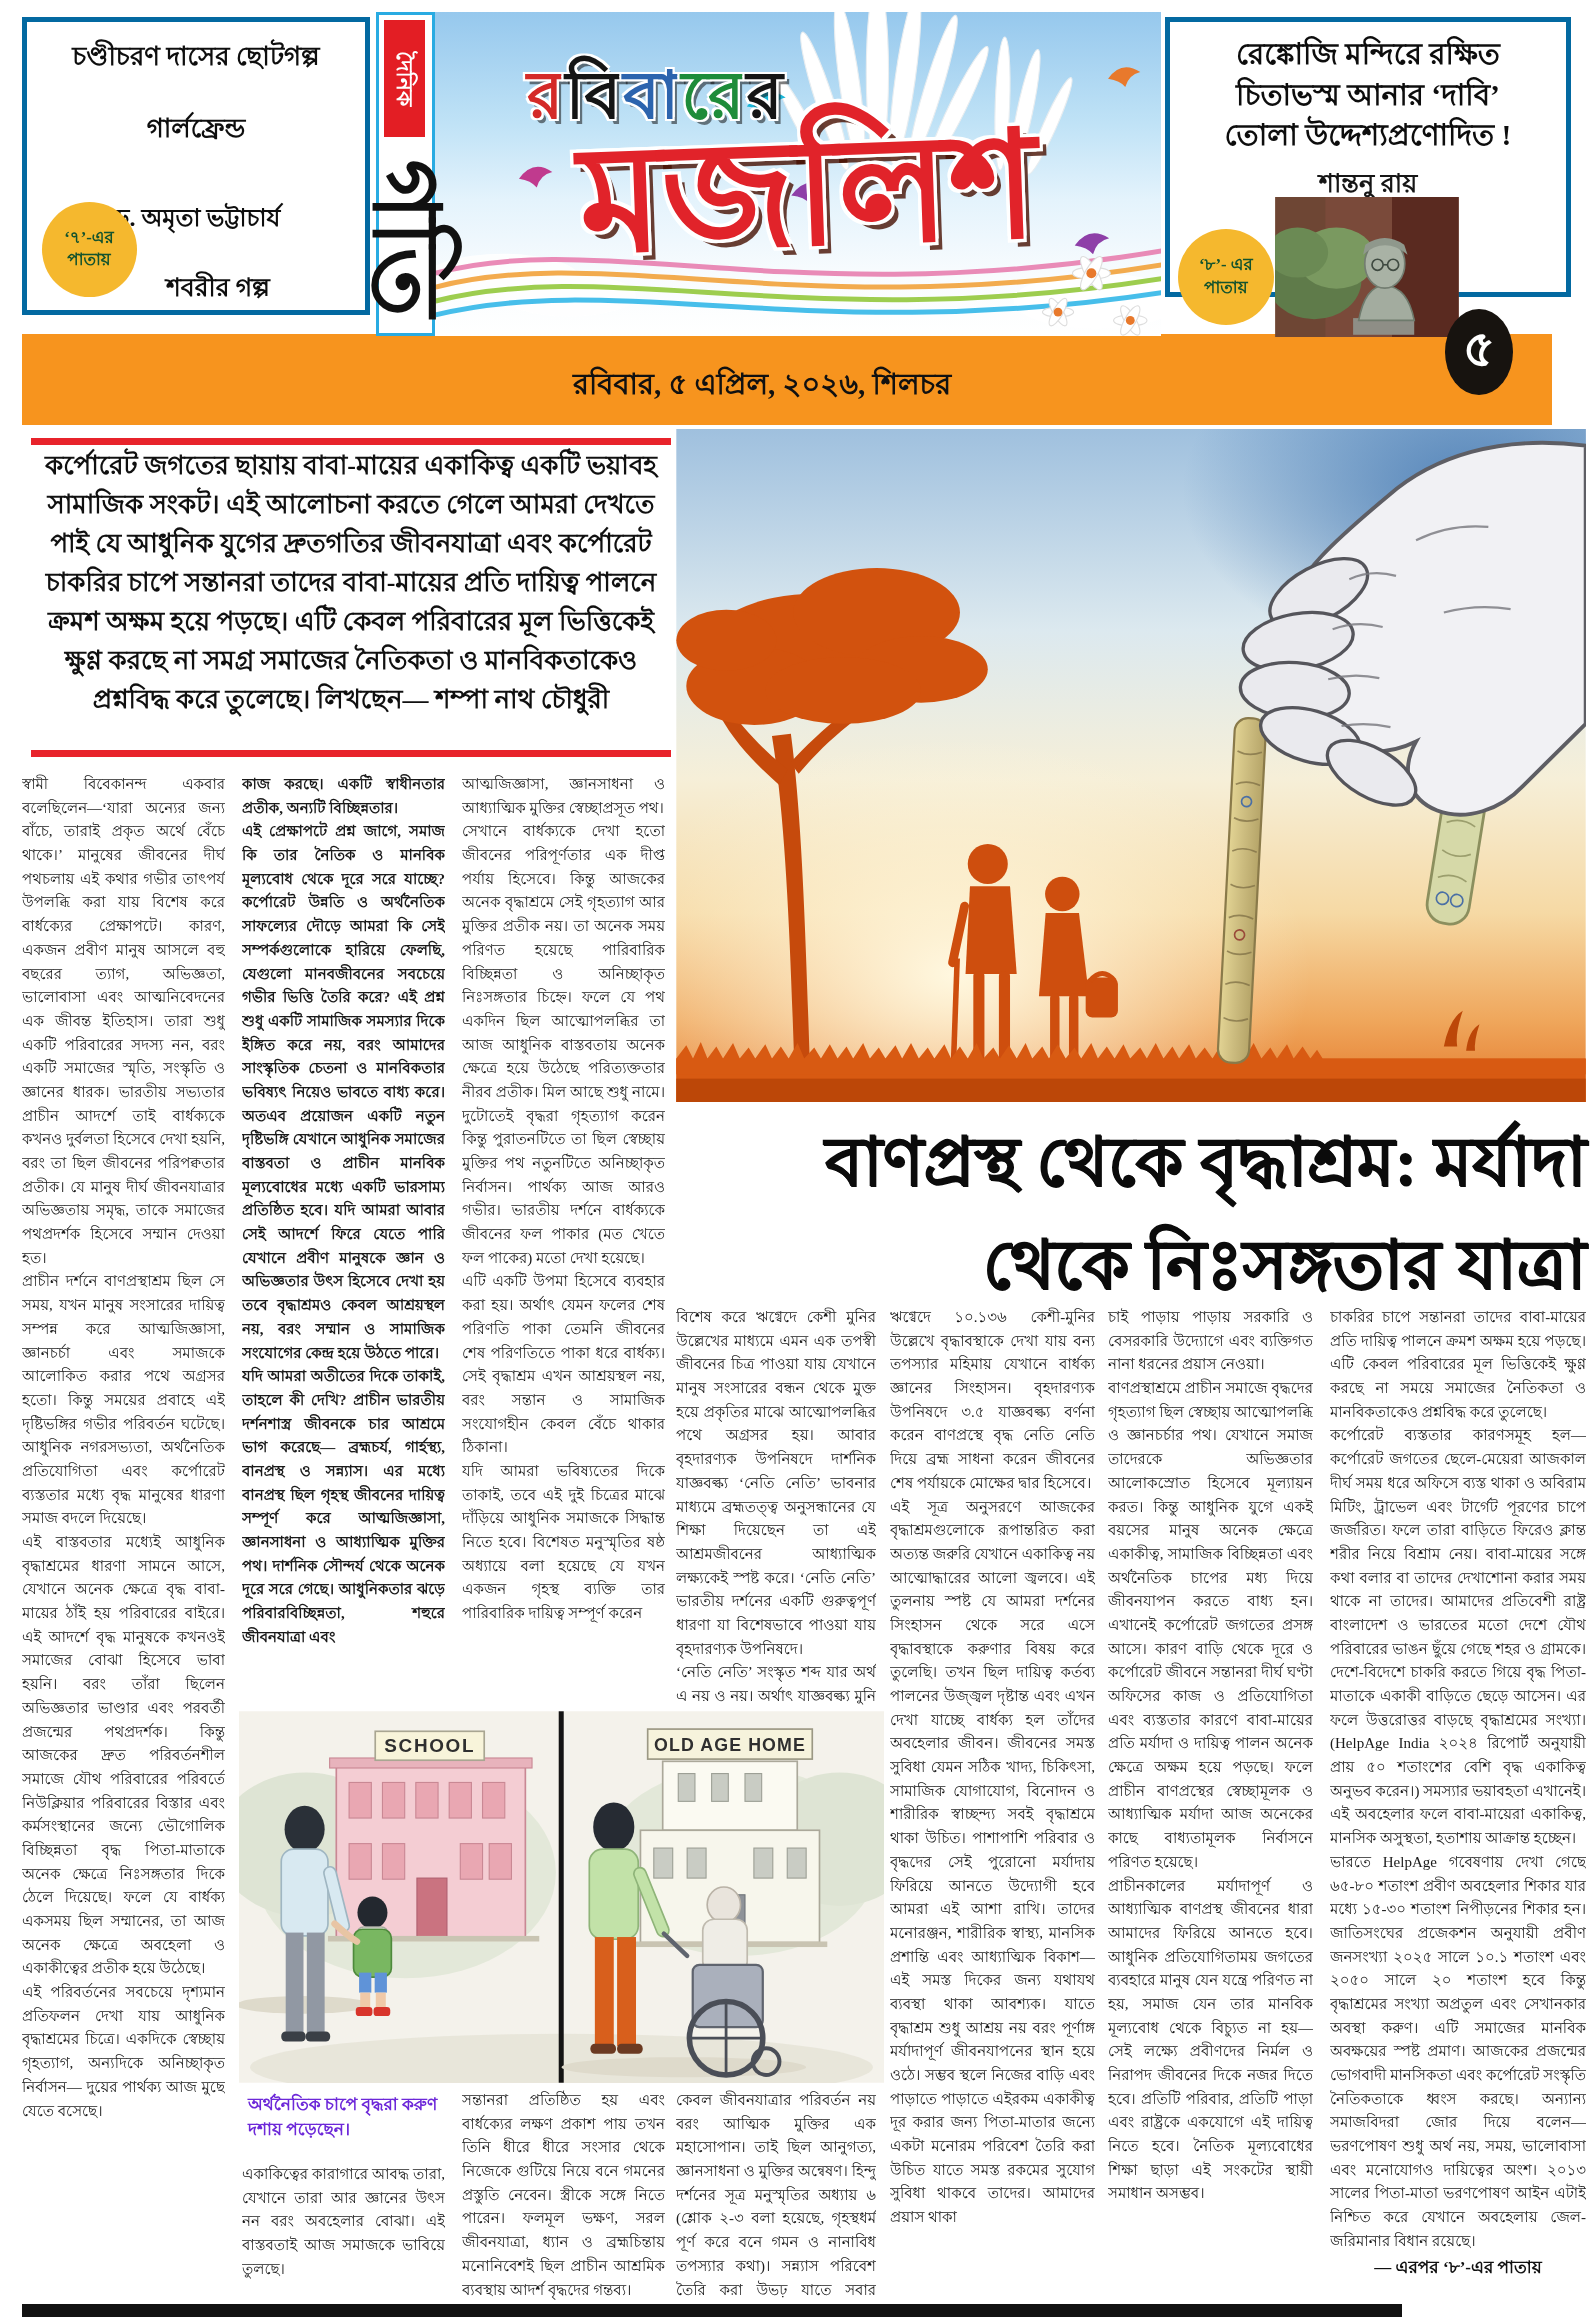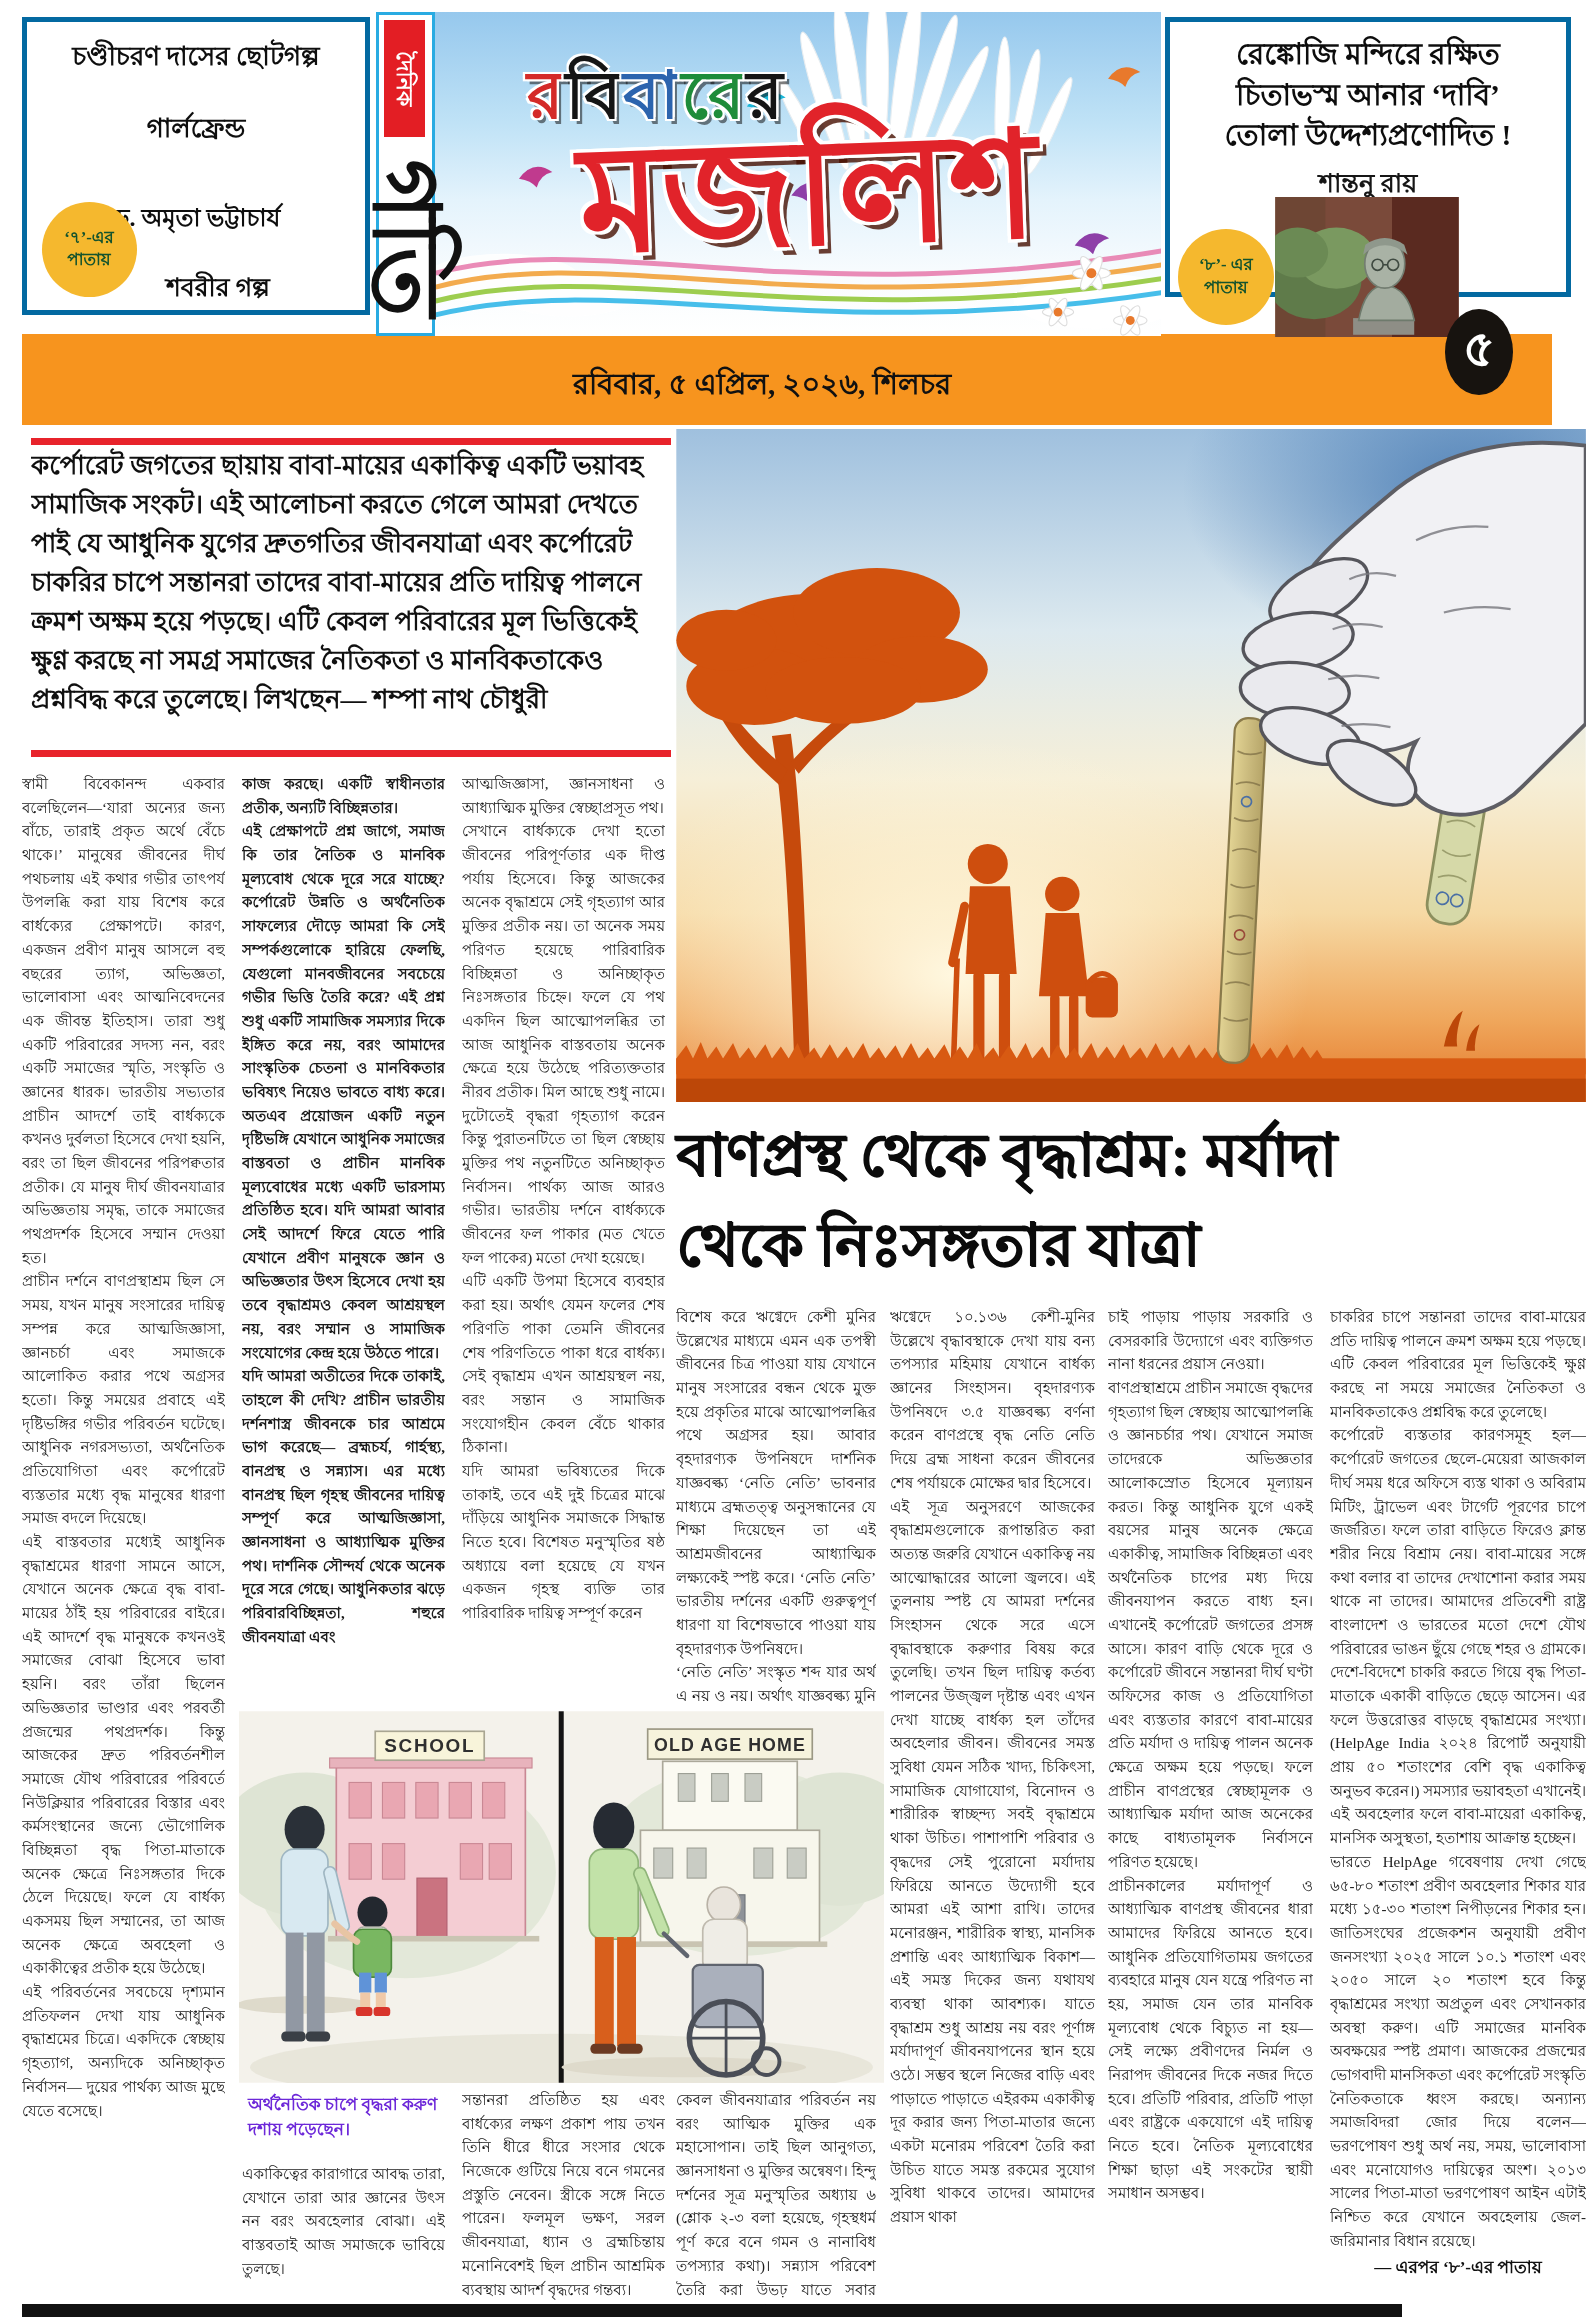--- a/index.html
+++ b/index.html
@@ -38,24 +38,24 @@
   
   #datebar{left:22px;top:334px;width:1530px;height:91px;background:#F7941E;z-index:1;}
   #date-text{position:absolute;left:551px;top:27px;font-size:29px;font-weight:bold;color:#111;
              font-family:"Liberation Serif",serif;}
   #pagenum{left:1445px;top:309px;width:68px;height:86px;background:#17130F;border-radius:50%;
            z-index:5;display:flex;align-items:center;justify-content:center;}
   #pagenum span{color:#fff;font-size:50px;font-weight:bold;font-family:"Liberation Serif",serif;}
   
   .redrule{background:#E8232B;z-index:2;}
   #intro{left:31px;top:446px;width:640px;height:303px;font-size:26px;font-weight:bold;
-         line-height:1.5;color:#101010;overflow:hidden;}
-  
-  #art-headline{left:676px;top:1111px;width:910px;text-align:left;color:#0b0b0b;
-                font-weight:900;font-size:59px;line-height:1.52;font-family:"Liberation Serif",serif;
+         text-align:center;line-height:1.5;color:#101010;overflow:hidden;}
+  
+  #art-headline{left:676px;top:1111px;width:910px;text-align:right;color:#0b0b0b;
+                font-weight:900;font-size:68px;line-height:1.52;font-family:"Liberation Serif",serif;
                 text-shadow:1.1px 1.1px 0 #0b0b0b;}
   
   .col{font-size:15px;line-height:1.58;text-align:justify;color:#1a1a1a;overflow:hidden;
        white-space:pre-line;}
   #caption{left:248px;top:2093px;width:206px;font-size:17px;font-weight:bold;line-height:1.45;color:#6d28d9;}
   #jump{left:1330px;top:2254px;width:256px;text-align:center;font-size:17px;font-weight:bold;color:#111;}
   #botbar{left:22px;top:2304px;width:1380px;height:13.4px;background:#121212;}
 </style>
 </head>
 <body>

